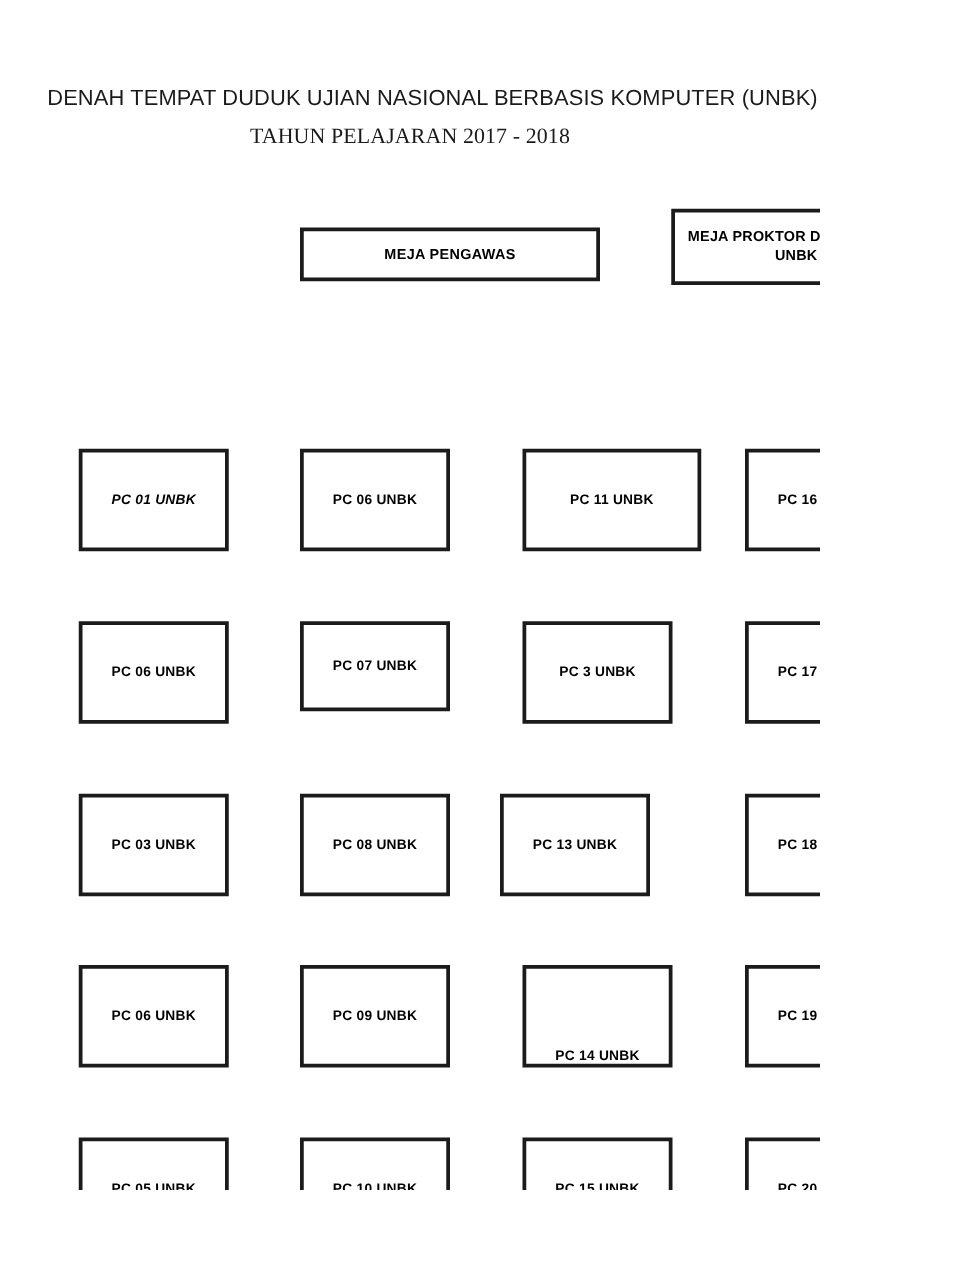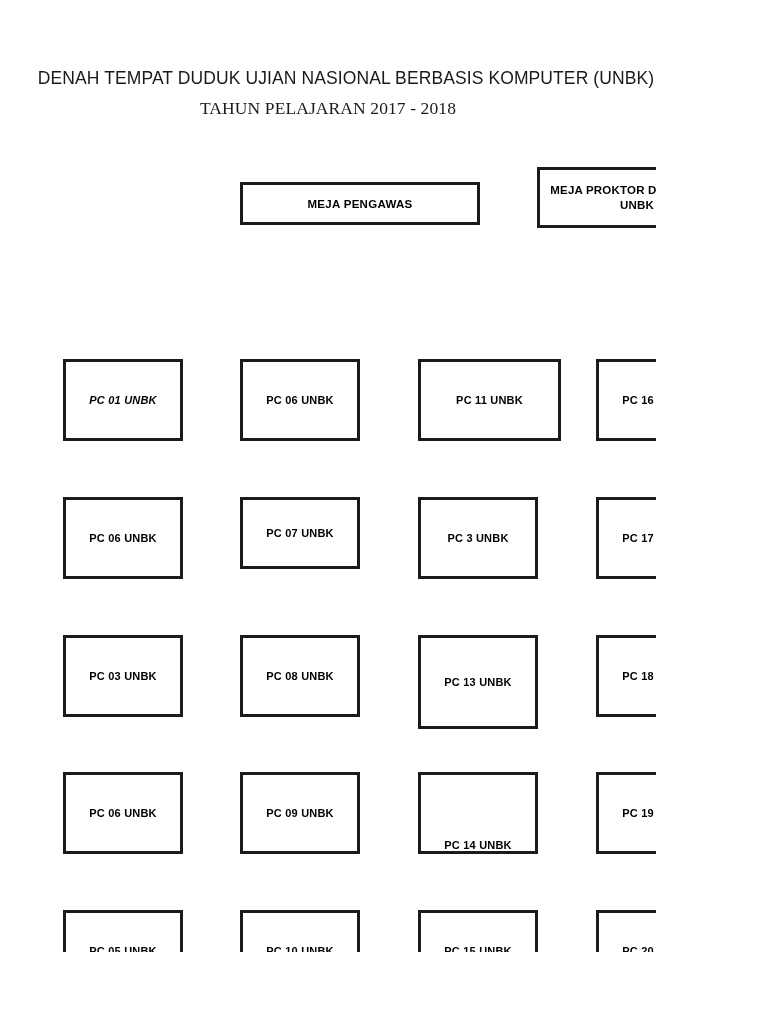--- a/index.html
+++ b/index.html
@@ -169,21 +169,21 @@
       </div>
       <div class="box pc-box" style="left: 240px; top: 910px; width: 120px; height: 82px;">
         <span class="label">PC 10 UNBK</span>
       </div>
       <div class="box pc-box" style="left: 418px; top: 359px; width: 143px; height: 82px;">
         <span class="label">PC 11 UNBK</span>
       </div>
       <div class="box pc-box" style="left: 418px; top: 497px; width: 120px; height: 82px;">
         <span class="label">PC 3 UNBK</span>
       </div>
-      <div class="box pc-box" style="left: 418px; top: 635px; width: 120px; height: 94px;">
+      <div class="box pc-box" style="left: 400px; top: 635px; width: 120px; height: 82px;">
         <span class="label">PC 13 UNBK</span>
       </div>
       <div class="box pc-box" style="left: 418px; top: 772px; width: 120px; height: 82px; align-items: flex-end;">
         <span class="label">PC 14 UNBK</span>
       </div>
       <div class="box pc-box" style="left: 418px; top: 910px; width: 120px; height: 82px;">
         <span class="label">PC 15 UNBK</span>
       </div>
       <div class="box pc-box" style="left: 596px; top: 359px; width: 120px; height: 82px;">
         <span class="label">PC 16 UNBK</span>

